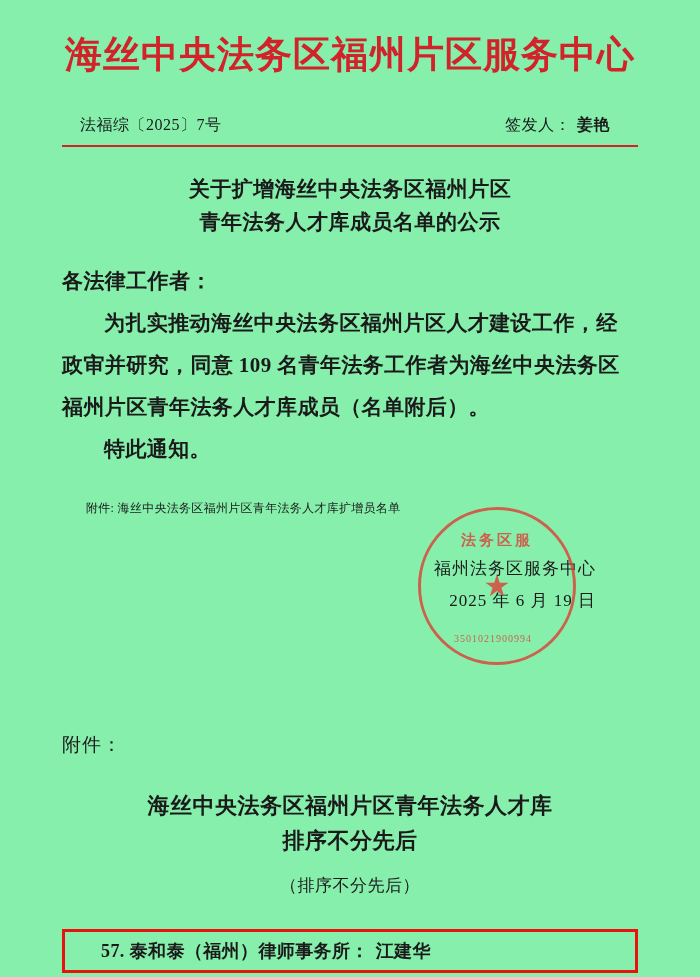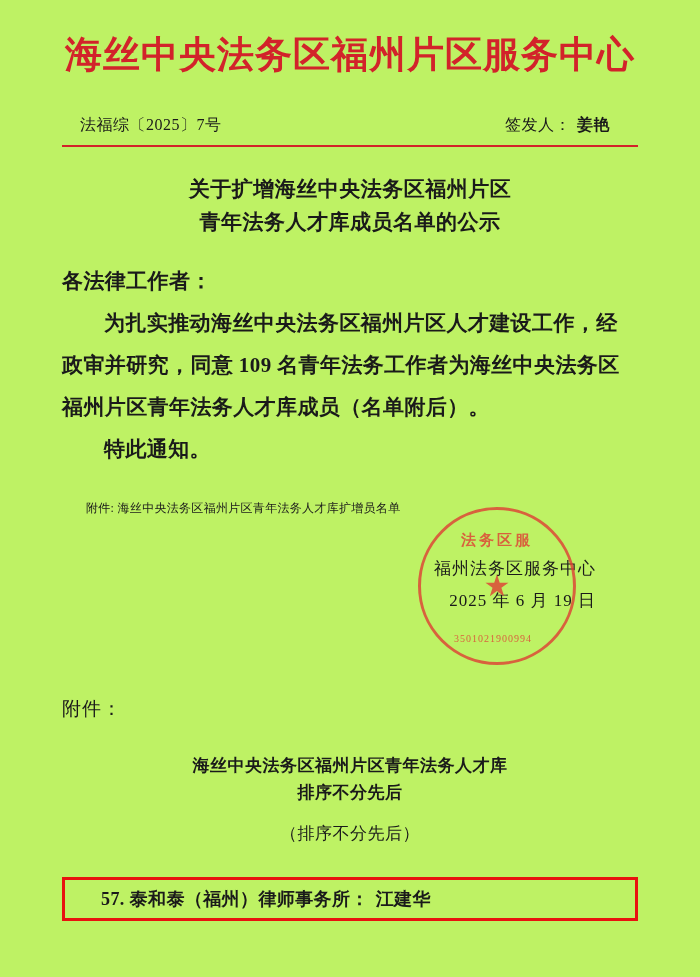--- a/index.html
+++ b/index.html
@@ -12,21 +12,21 @@
     height: 977px;
     font-family: "Liberation Serif", serif;
     color: #1a1a1a;
     position: relative;
     overflow: hidden;
   }
   .page {
     position: relative;
     width: 700px;
     height: 977px;
-    background: #bef264;
+    background: #86efac;
     box-sizing: border-box;
     padding: 0 62px;
   }
 
   
   .doc-header {
     text-align: center;
     padding-top: 34px;
   }
   .doc-header-title {
@@ -134,28 +134,28 @@
     bottom: 14px;
     text-align: center;
     color: #e03a33;
     font-size: 10px;
     letter-spacing: 1px;
     white-space: nowrap;
   }
 
   
   .attach-label {
-    margin-top: 78px;
+    margin-top: 114px;
     font-size: 19px;
     letter-spacing: 1px;
   }
   .attach-title {
     text-align: center;
     font-weight: bold;
-    font-size: 17px;
+    font-size: 22px;
     line-height: 1.6;
     margin-top: 30px;
     letter-spacing: 0.5px;
   }
   .attach-title .line { display: block; }
   .attach-subtitle {
     text-align: center;
     font-size: 17px;
     margin-top: 16px;
     letter-spacing: 0.5px;

